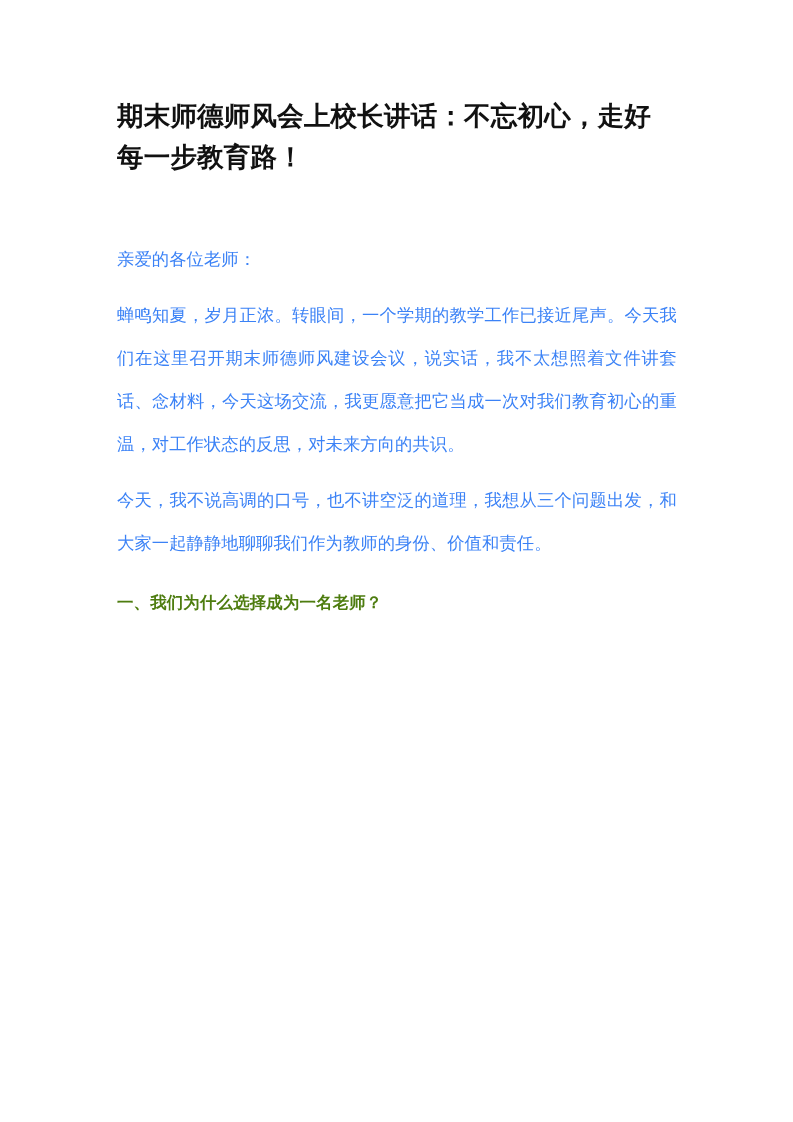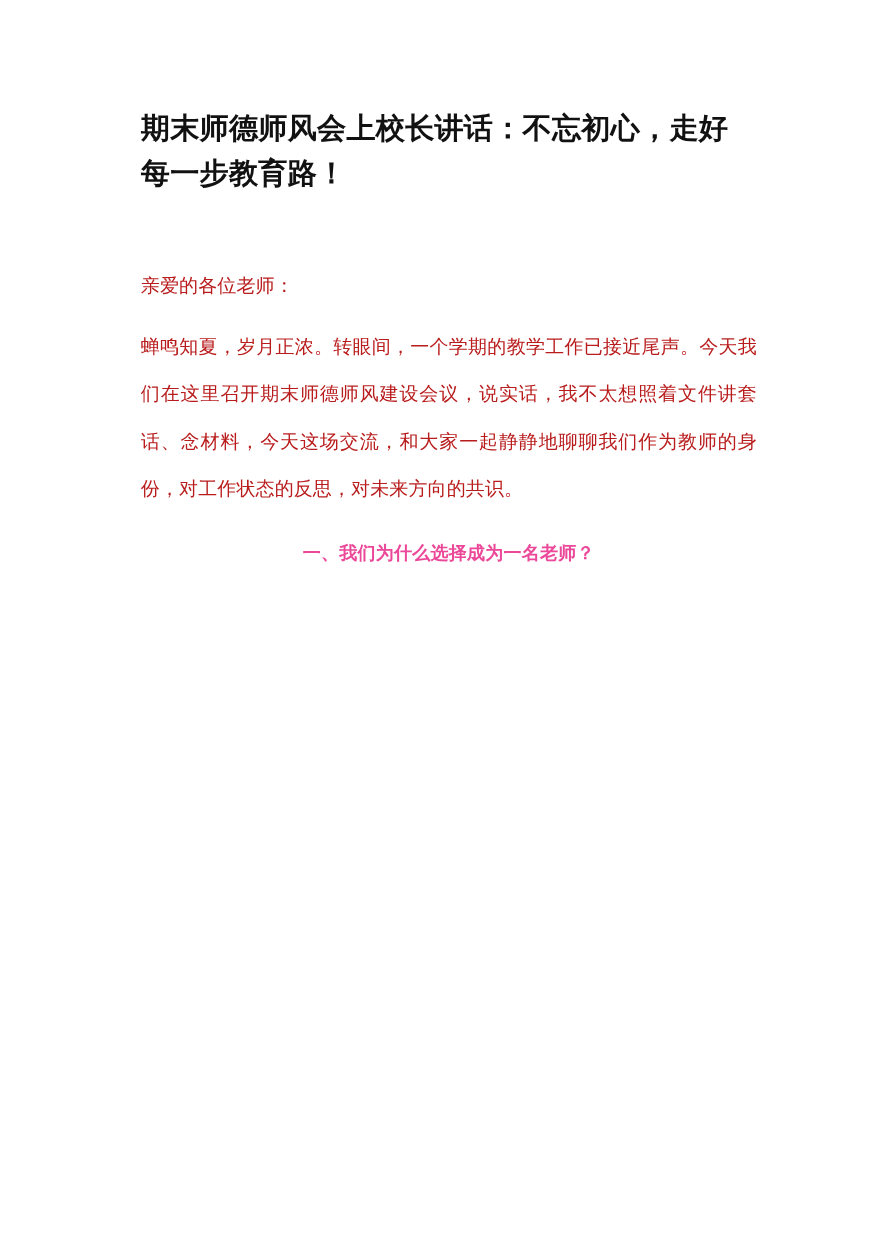--- a/index.html
+++ b/index.html
@@ -16,80 +16,80 @@
   }
   .page {
     position: relative;
     width: 793px;
     height: 1122px;
     background: #ffffff;
     box-sizing: border-box;
   }
   .content {
     position: absolute;
-    left: 128px;
+    left: 117px;
     top: 96px;
     width: 560px;
   }
   .doc-title {
     font-family: "Liberation Serif", "DejaVu Serif", serif;
     font-size: 26.5px;
     font-weight: bold;
     line-height: 41px;
     letter-spacing: 0.2px;
     color: #111111;
     margin: 0;
     text-align: left;
   }
   .para {
     font-family: "Liberation Serif", "DejaVu Serif", serif;
     font-size: 17.3px;
     line-height: 43px;
-    color: #b91c1c;
+    color: #3b82f6;
     margin: 0;
     text-align: justify;
     text-justify: inter-ideograph;
     letter-spacing: 0.1px;
   }
   .salutation {
     margin-top: 60px;
   }
   .greeting {
     margin-top: 14px;
   }
   .body-para {
     margin-top: 13px;
   }
   .section-heading {
     font-family: "Liberation Sans", "DejaVu Sans", sans-serif;
     font-size: 16.4px;
     font-weight: bold;
     line-height: 43px;
-    color: #ec4899;
+    color: #4d7c0f;
     margin: 0;
     margin-top: 16px;
     letter-spacing: 0.2px;
-    text-align: center;
   }
   .clipped {
     overflow: hidden;
   }
 </style>
 </head>
 <body>
 
 <div class="page">
   <div class="content clipped">
 
     <h1 class="doc-title">期末师德师风会上校长讲话：不忘初心，走好每一步教育路！</h1>
 
     <p class="para salutation">亲爱的各位老师：</p>
 
 
-    <p class="para body-para">蝉鸣知夏，岁月正浓。转眼间，一个学期的教学工作已接近尾声。今天我们在这里召开期末师德师风建设会议，说实话，我不太想照着文件讲套话、念材料，今天这场交流，和大家一起静静地聊聊我们作为教师的身份，对工作状态的反思，对未来方向的共识。</p>
+    <p class="para body-para">蝉鸣知夏，岁月正浓。转眼间，一个学期的教学工作已接近尾声。今天我们在这里召开期末师德师风建设会议，说实话，我不太想照着文件讲套话、念材料，今天这场交流，我更愿意把它当成一次对我们教育初心的重温，对工作状态的反思，对未来方向的共识。</p>
 
 
+    <p class="para body-para">今天，我不说高调的口号，也不讲空泛的道理，我想从三个问题出发，和大家一起静静地聊聊我们作为教师的身份、价值和责任。</p>
 
     <h2 class="section-heading">一、我们为什么选择成为一名老师？</h2>
 
 
   </div>
 </div>
 
 </body></html>

